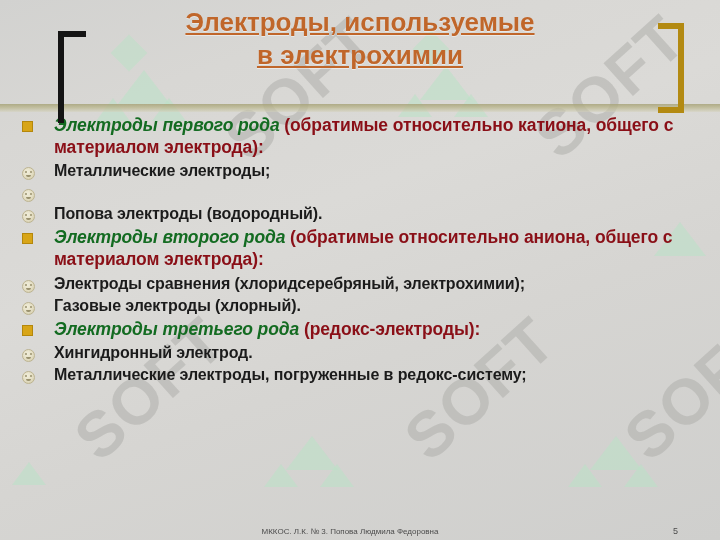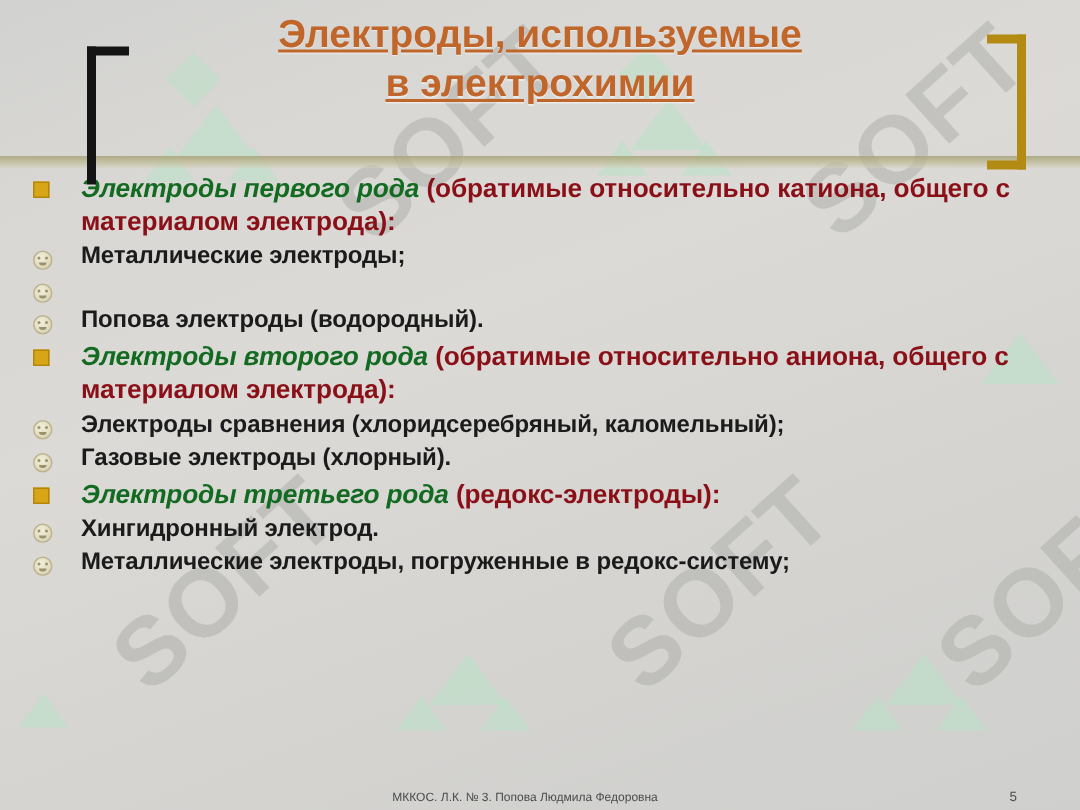--- a/index.html
+++ b/index.html
@@ -282,21 +282,21 @@
 
     <div class="line l1">
       <span class="bullet-sq"></span>
       <span class="txt lead"><span class="em-green">Электроды второго рода</span><span class="em-red"> (обратимые относительно аниона, общего с материалом электрода):</span></span>
     </div>
 
     <div class="line">
       <span class="bullet-face">
           <i></i>
         </span>
-      <span class="txt">Электроды сравнения (хлоридсеребряный, каломельный);</span>
+      <span class="txt">Электроды сравнения (хлоридсеребряный, электрохимии);</span>
     </div>
     <div class="line">
       <span class="bullet-face">
           <i></i>
         </span>
       <span class="txt">Газовые электроды (хлорный).</span>
     </div>
 
     <div class="line l1">
       <span class="bullet-sq"></span>

